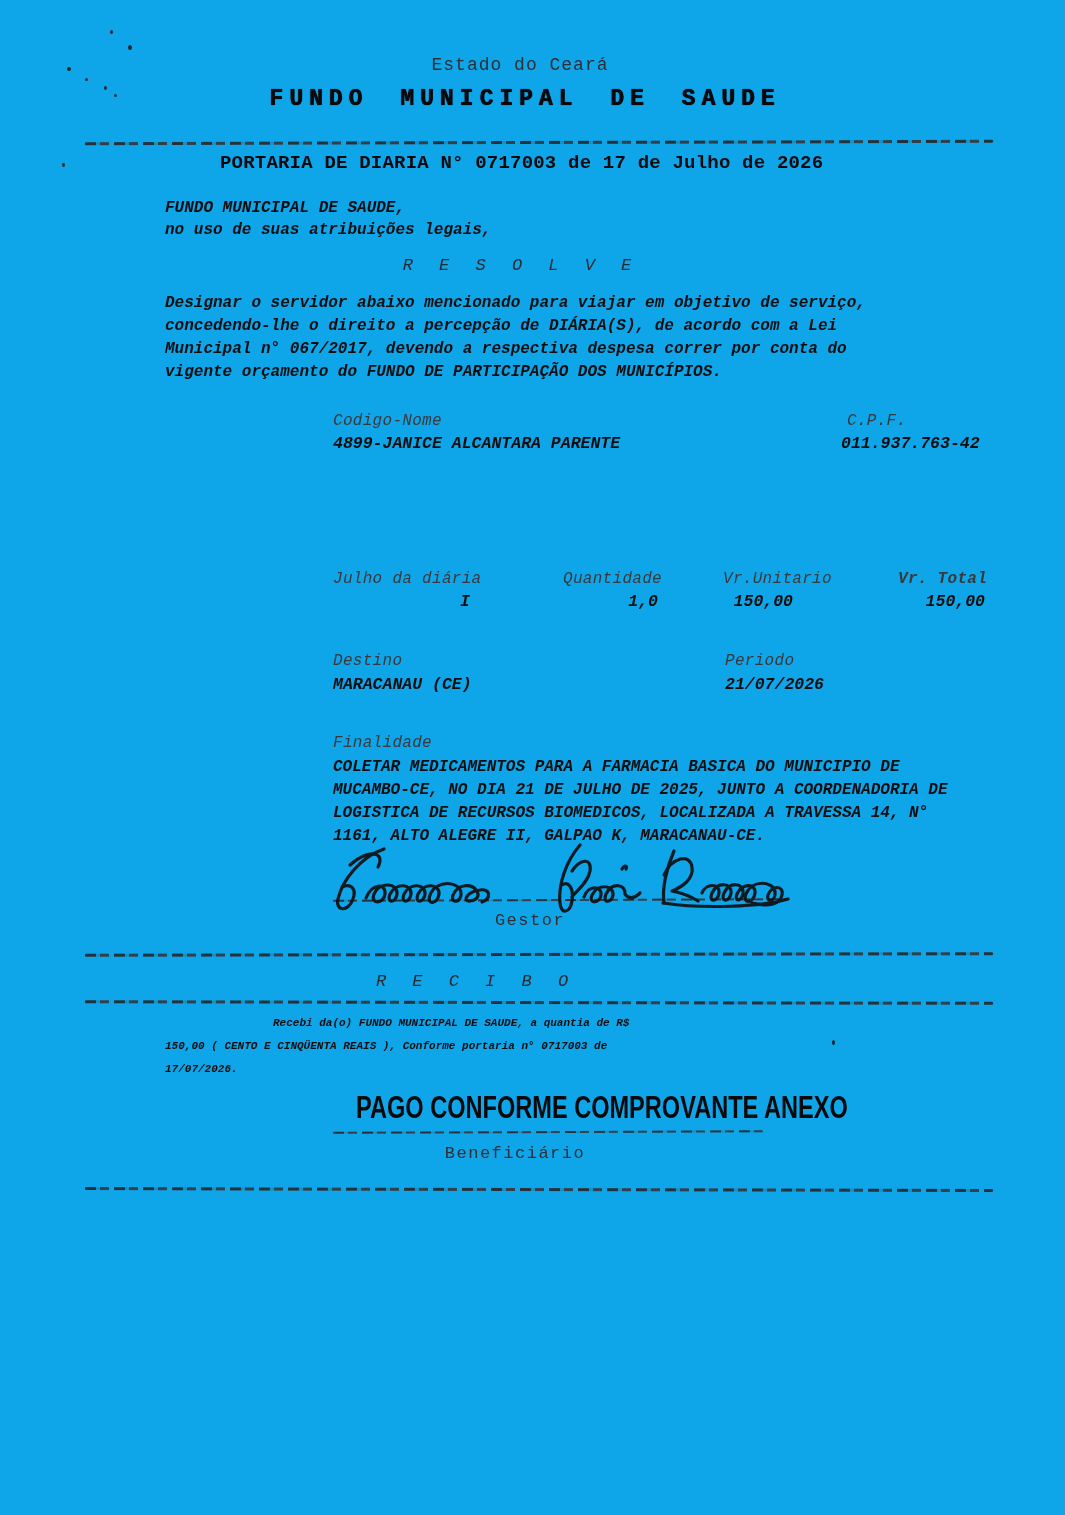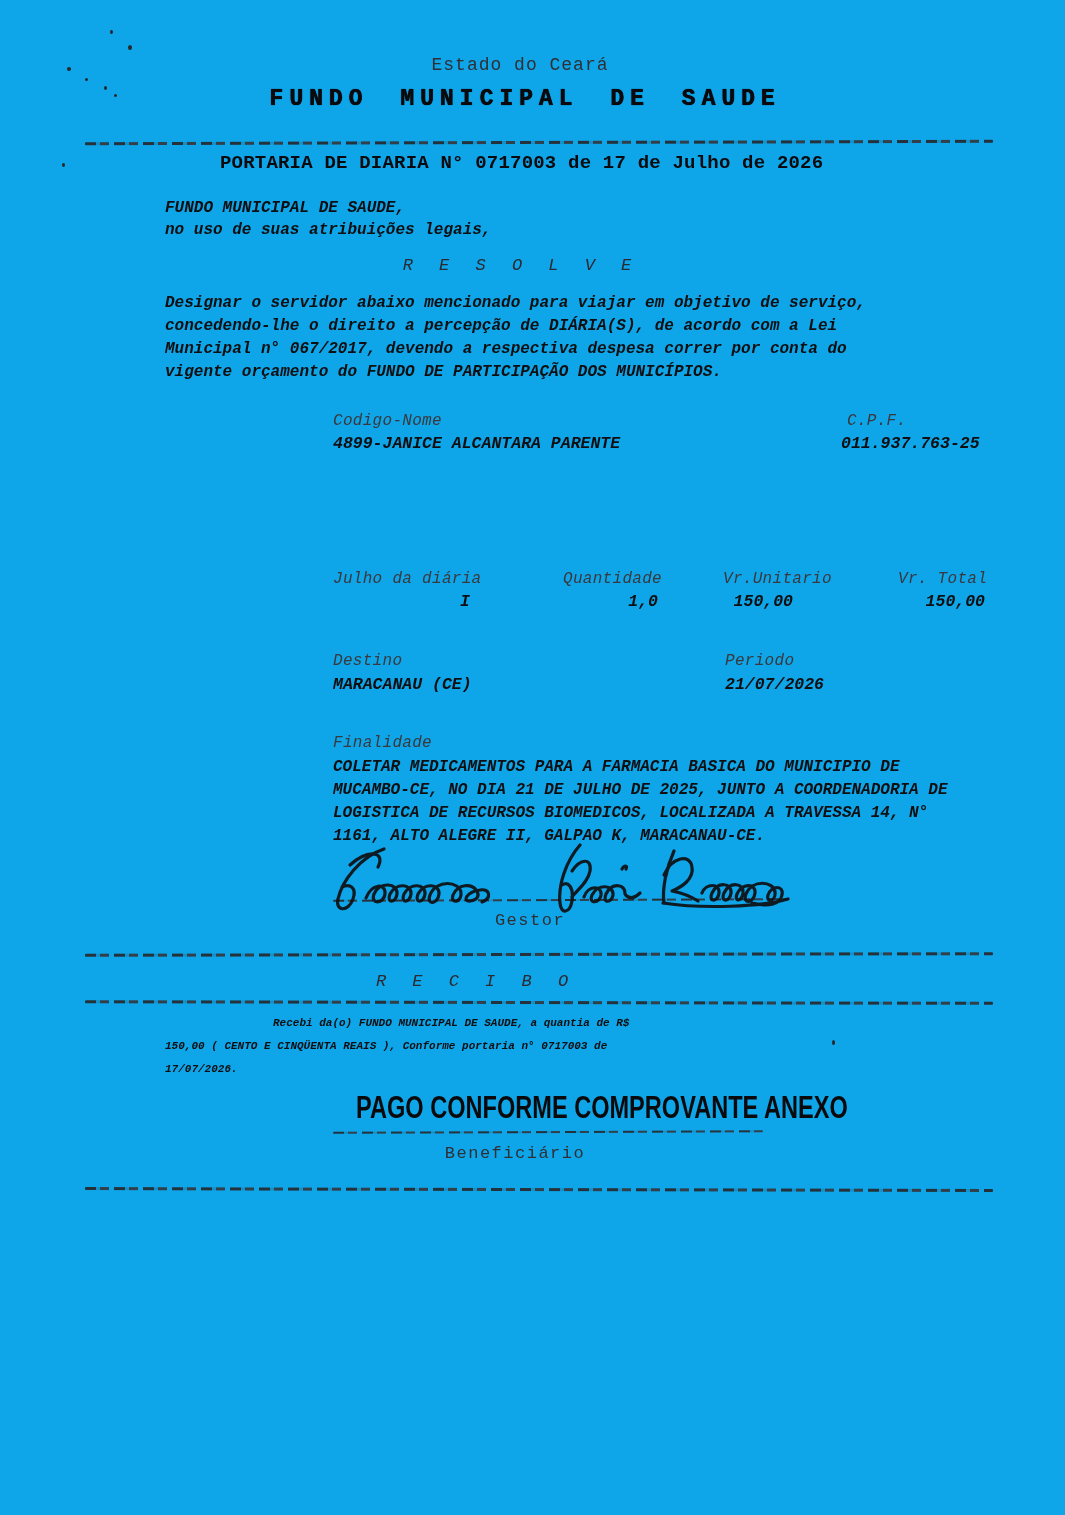--- a/index.html
+++ b/index.html
@@ -63,26 +63,26 @@
     <div class="abs body-text" style="left:165px;top:197px;">FUNDO MUNICIPAL DE SAUDE,</div>
     <div class="abs center spaced-title" style="left:0;top:256px;width:1042px;">R E S O L V E</div>
 
     <div class="abs body-text" style="left:165px;top:219px;">no uso de suas atribuições legais,</div>
 
     <div class="abs body-text" style="left:165px;top:292px;"><span style="display:block">Designar o servidor abaixo mencionado para viajar em objetivo de serviço,</span><span style="display:block">concedendo-lhe o direito a percepção de DIÁRIA(S), de acordo com a Lei</span><span style="display:block">Municipal n° 067/2017, devendo a respectiva despesa correr por conta do</span><span style="display:block">vigente orçamento do FUNDO DE PARTICIPAÇÃO DOS MUNICÍPIOS.</span></div>
 
     <div class="abs label" style="left:333px;top:412px;">Codigo-Nome</div>
     <div class="abs value" style="left:333px;top:434px;">4899-JANICE ALCANTARA PARENTE</div>
     <div class="abs label" style="left:847px;top:412px;">C.P.F.</div>
-    <div class="abs value" style="left:841px;top:434px;">011.937.763-25</div>
+    <div class="abs value" style="left:841px;top:434px;">011.937.763-42</div>
 
     <div class="abs label" style="left:333px;top:570px;">Julho da diária</div>
     <div class="abs label" style="left:563px;top:570px;">Quantidade</div>
     <div class="abs label" style="left:723px;top:570px;">Vr.Unitario</div>
-    <div class="abs label" style="left:898px;top:570px;">Vr. Total</div>
+    <div class="abs label" style="left:898px;top:570px;font-weight:bold;">Vr. Total</div>
 
     <div class="abs value" style="left:333px;top:592px;width:137px;text-align:right;">I</div>
     <div class="abs value" style="left:520px;top:592px;width:138px;text-align:right;">1,0</div>
     <div class="abs value" style="left:656px;top:592px;width:137px;text-align:right;">150,00</div>
     <div class="abs value" style="left:848px;top:592px;width:137px;text-align:right;">150,00</div>
 
     <div class="abs label" style="left:333px;top:652px;">Destino</div>
     <div class="abs value" style="left:333px;top:675px;">MARACANAU (CE)</div>
     <div class="abs label" style="left:725px;top:652px;">Periodo</div>
     <div class="abs value" style="left:725px;top:675px;">21/07/2026</div>

